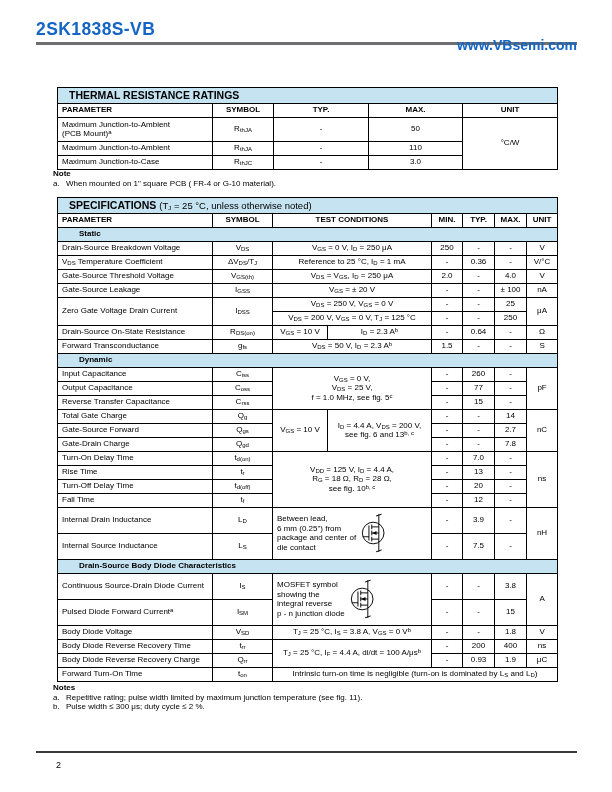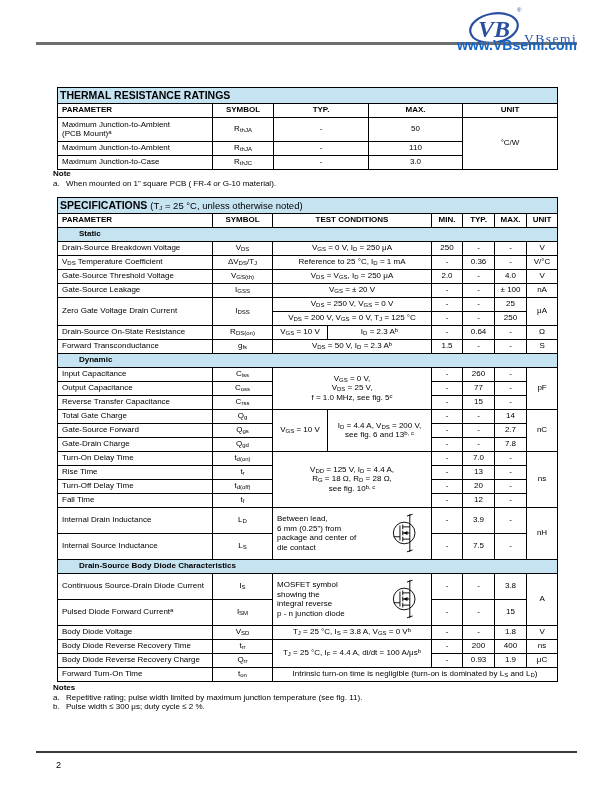--- a/index.html
+++ b/index.html
@@ -28,59 +28,52 @@
   }
   
   table.tbl { border-collapse:collapse; table-layout:fixed; width:500px; }
   .tbl td {
     border:1px solid #000; font-size:8px; line-height:1.2;
     text-align:center; vertical-align:middle; padding:1px 2px; overflow:hidden;
   }
   .tbl td.l { text-align:left; padding-left:4px; }
   .title-row td {
     background:var(--band-blue,#c6e3f2); text-align:left;
-    font-weight:bold; font-size:10.5px; padding:1px 2px;
+    font-weight:bold; font-size:10.5px; padding:1px 11px;
   }
   .title-row .t-rest { font-weight:normal; font-size:9.5px; margin-left:3px; }
   .hdr td { font-weight:bold; }
   .sec td { background:var(--band-blue,#c6e3f2); text-align:left; font-weight:bold; padding-left:21px; }
   .tbl tr { height:14px; }
   .tbl tr.h13 { height:13px; }
   .tbl tr.h24 { height:24px; }
   .tbl tr.h26 { height:26px; }
   sub { font-size:6px; vertical-align:-1px; line-height:0; }
   sup { font-size:6px; vertical-align:2px; line-height:0; }
   .thermal-wrap { position:absolute; left:57px; top:87px; }
   .thermal-note { position:absolute; left:53px; top:169px; }
   .spec-wrap { position:absolute; left:57px; top:197px; }
   .spec-notes { position:absolute; left:53px; top:683px; }
-  .cond-flex { display:flex; align-items:center; justify-content:space-between; padding:0 6px 0 2px; }
+  .cond-flex { display:flex; align-items:center; padding:0 6px 0 2px; }
   .cond-flex .ct { text-align:left; }
   .mosfet { flex:0 0 auto; margin-left:4px; }
   
   .note-head { font-weight:bold; font-size:8px; margin-bottom:1px; }
   .note-line { font-size:8px; display:flex; line-height:1.18; }
   .note-line .nm { width:13px; flex:0 0 auto; }
   
   .footer-rule { position:absolute; left:36px; top:751px; width:541px; height:1.5px; background:#3a3a3a; }
   .page-number { position:absolute; left:56px; top:760px; font-size:9px; }
 </style>
 </head>
 <body>
 
 <div class="page">
 
-  <div class="logo">
-    <svg class="logo-mark" width="52" height="36" viewBox="0 0 52 36">
-      <ellipse cx="26" cy="18" rx="24" ry="14.5" fill="none" stroke="#2b4fa2" stroke-width="2.2" transform="rotate(-10 26 18)"></ellipse>
-      <text x="10" y="27" font-family="Liberation Serif, serif" font-style="italic" font-weight="bold" font-size="24" fill="#2b4fa2">VB</text>
-    </svg>
-    <span class="logo-reg">®</span>
-    <span class="logo-name">VBsemi</span>
-  </div>
+  <div class="doc-title">2SK1838S-VB</div>
   <div class="header-rule"></div>
   <div class="logo-url">www.VBsemi.com</div>
 
   <div class="thermal-wrap">
     <table class="tbl">
       <colgroup>
           <col style="width:155px">
           <col style="width:61px">
           <col style="width:95px">
           <col style="width:94px">

